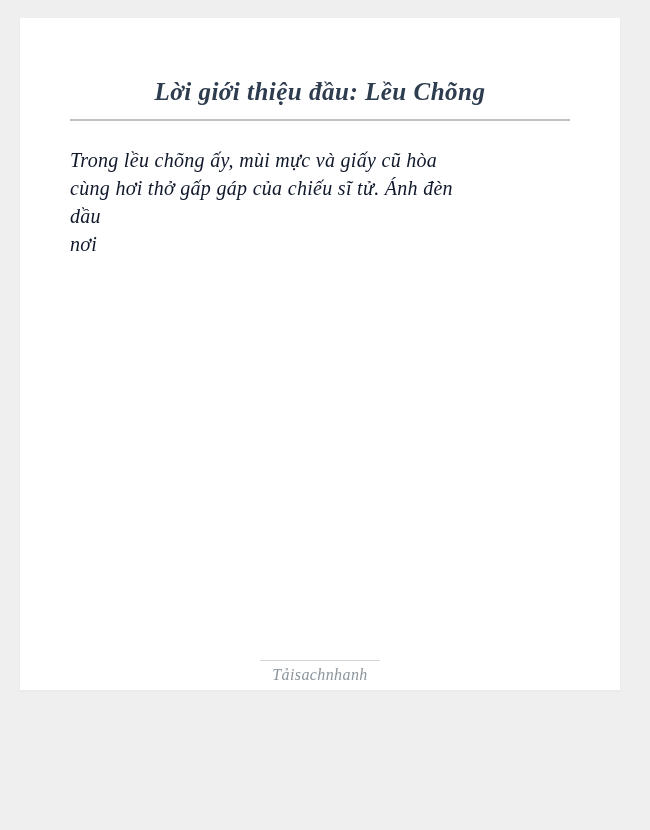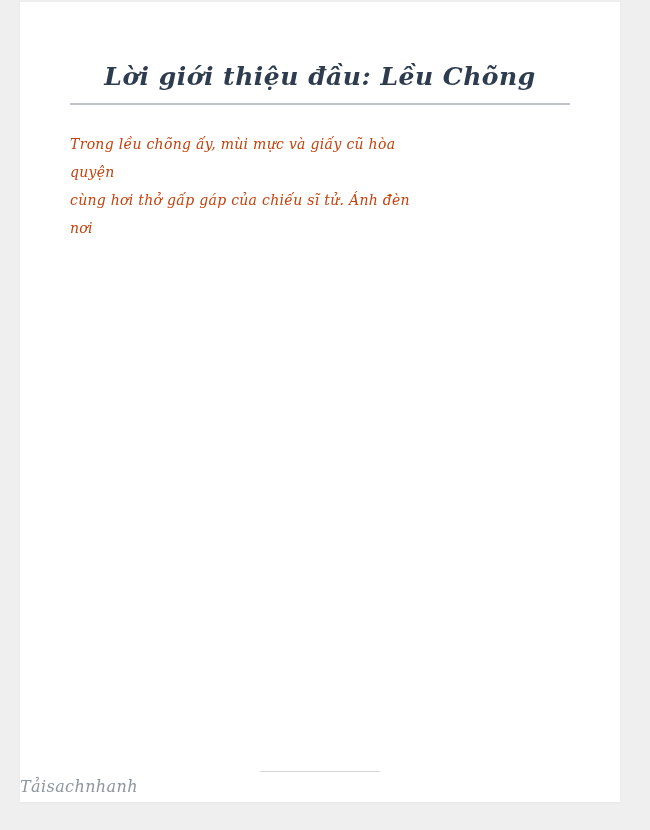--- a/index.html
+++ b/index.html
@@ -8,25 +8,26 @@
     width: 650px;
     height: 830px;
     background: #efefef;
     font-family: "DejaVu Serif", serif;
     overflow: hidden;
   }
 
   .page-card {
     position: absolute;
     left: 20px;
-    top: 2px;
+    top: 18px;
     width: 600px;
-    height: 800px;
+    height: 672px;
     background: #ffffff;
     box-shadow: 0 1px 3px rgba(0,0,0,0.04);
+    font-family: Liberation Serif, serif;
   }
 
   .page-title {
     position: absolute;
     top: 60px;
     left: 0;
     right: 0;
     text-align: center;
     font-style: italic;
     font-weight: bold;
@@ -43,32 +44,32 @@
     border: none;
     border-top: 2px solid #bfc3c8;
   }
 
   .body-text {
     position: absolute;
     top: 128px;
     left: 50px;
     right: 40px;
     font-style: italic;
-    font-size: 14px;
+    font-size: 20px;
     line-height: 28px;
-    color: #c2410c;
+    color: #0f172a;
     letter-spacing: 0.3px;
   }
 
   .page-footer {
     position: absolute;
     bottom: 6px;
     left: 0;
     right: 0;
-    text-align: left;
+    text-align: center;
   }
 
   .footer-divider {
     width: 120px;
     margin: 0 auto 5px auto;
     border: none;
     border-top: 1px solid #d3d6d9;
   }
 
   .footer-brand {
@@ -82,22 +83,22 @@
 <body>
 
 <div class="page-card">
 
   <h1 class="page-title">Lời giới thiệu đầu: Lều Chõng</h1>
 
   <hr class="title-divider">
 
   <div class="body-text">
     <div>Trong lều chõng ấy, mùi mực và giấy cũ hòa</div>
-    <div>quyện</div>
     <div>cùng hơi thở gấp gáp của chiếu sĩ tử. Ánh đèn</div>
+    <div>dầu</div>
     <div>nơi</div>
   </div>
 
   <div class="page-footer">
     <hr class="footer-divider">
     <div class="footer-brand">Tảisachnhanh</div>
   </div>
 
 </div>
 

